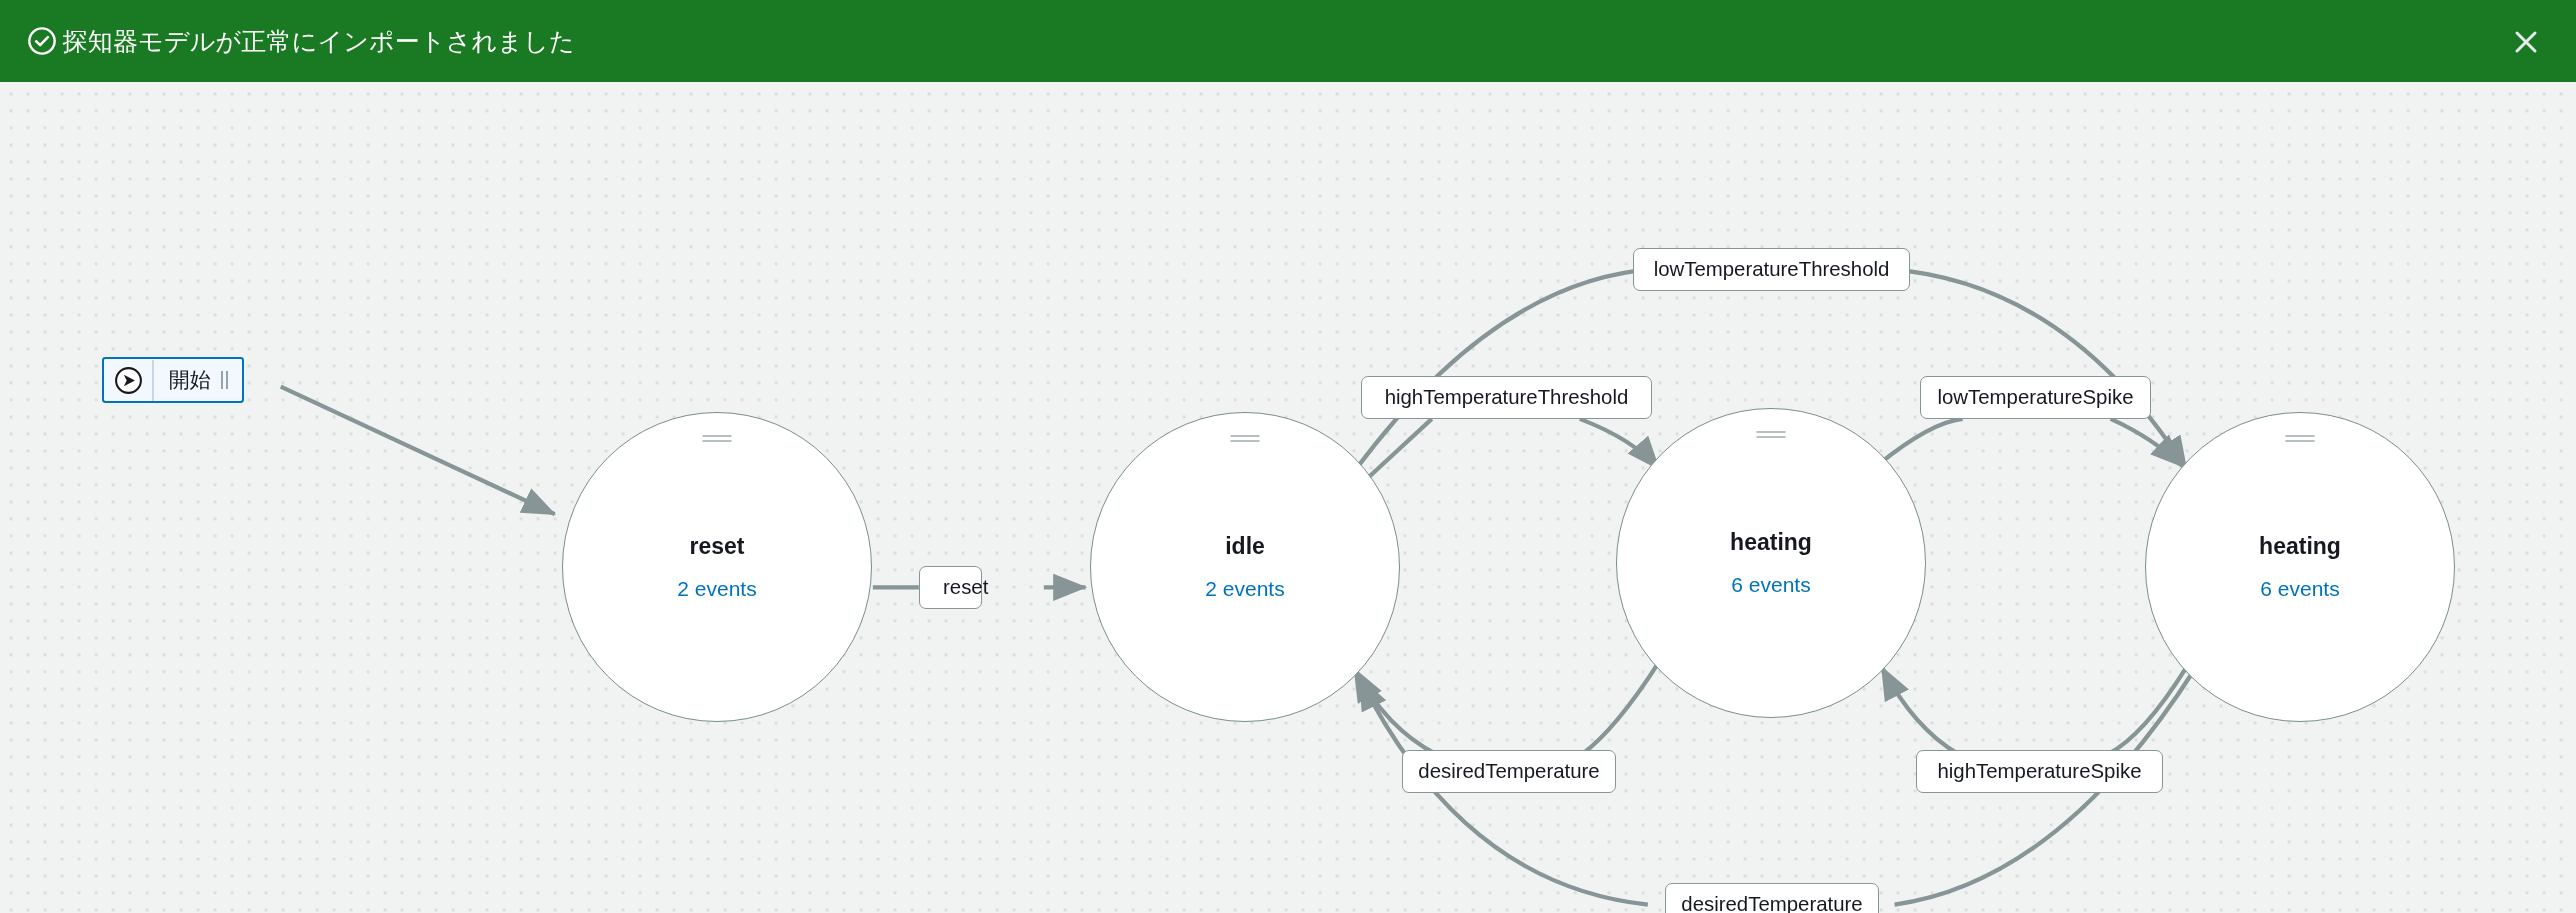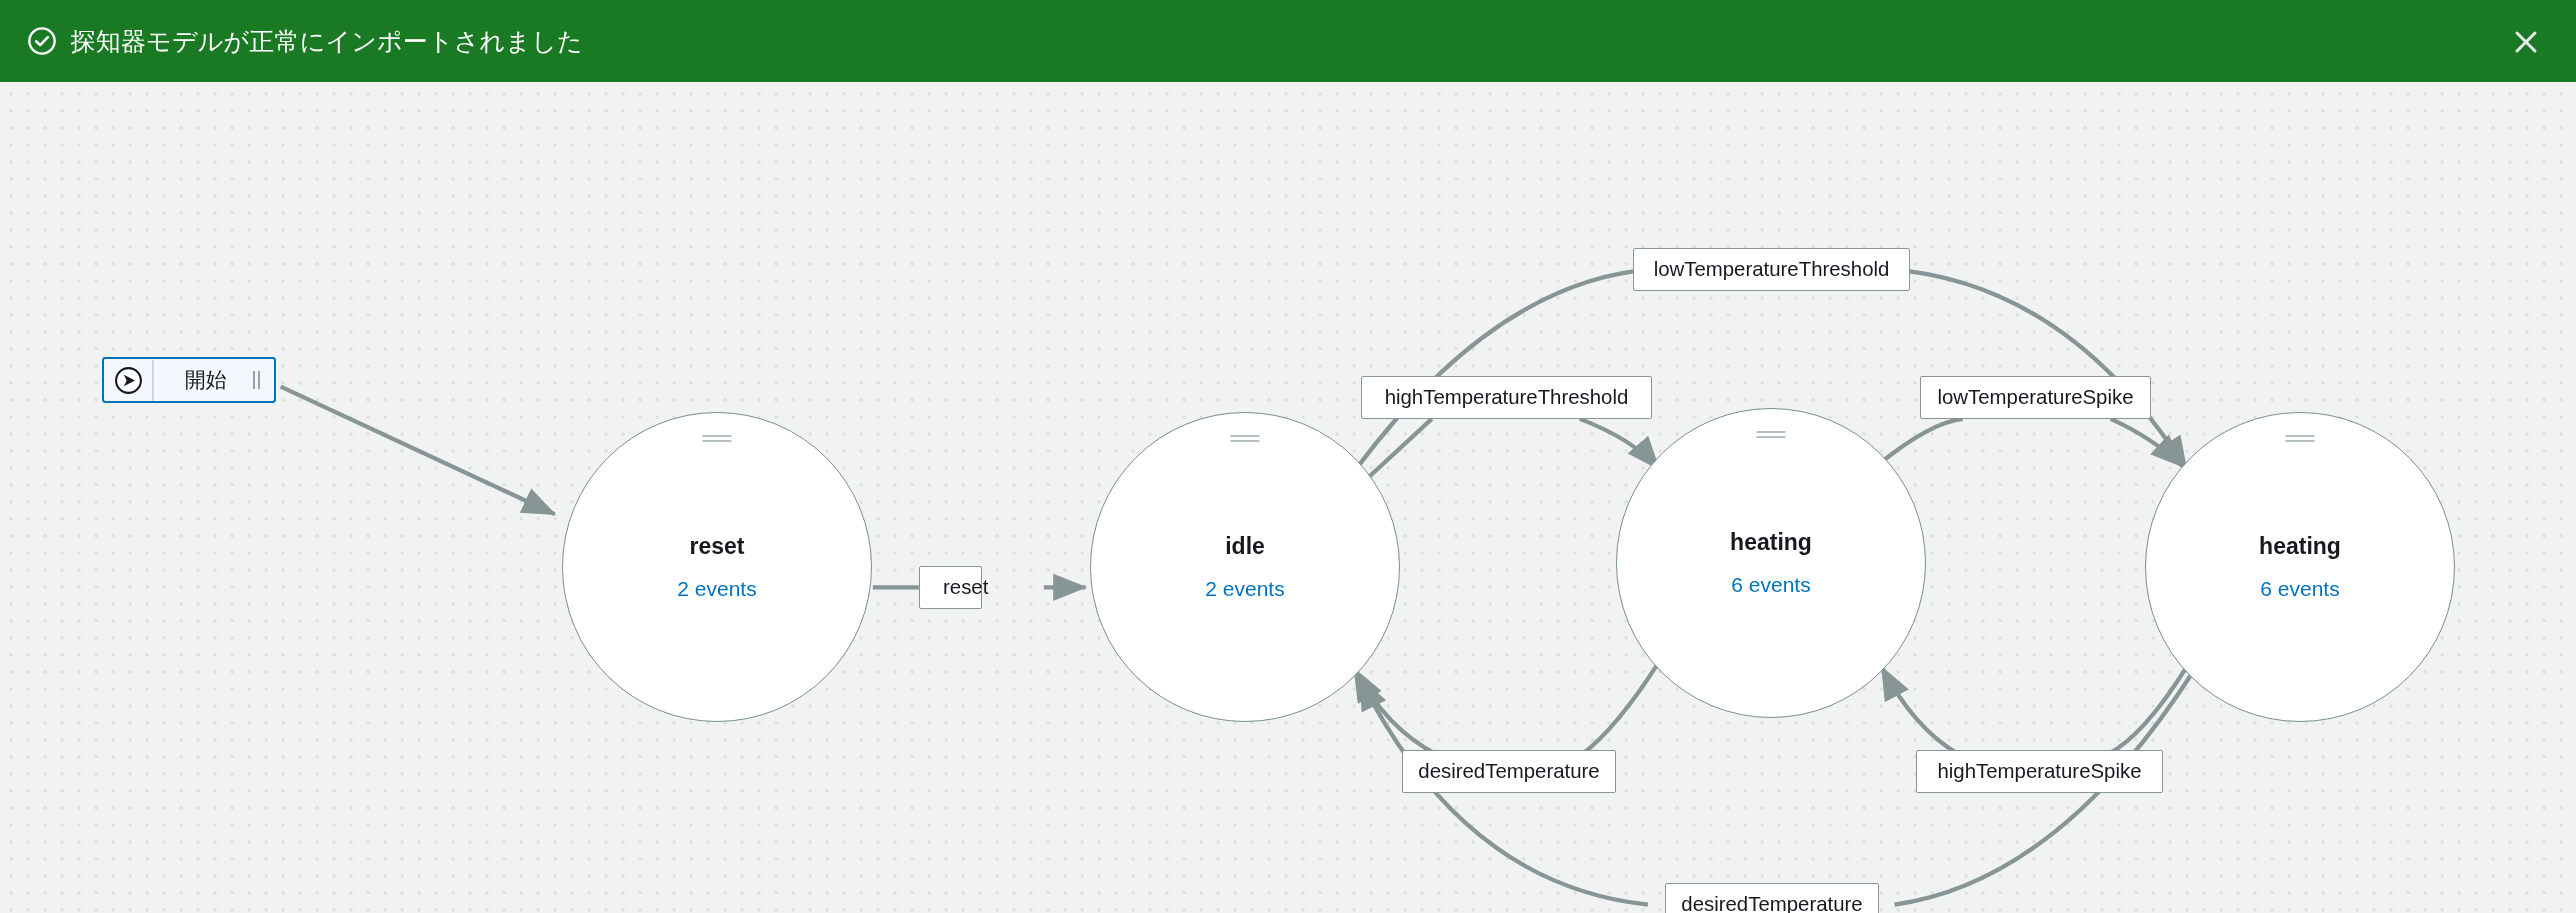--- a/index.html
+++ b/index.html
@@ -27,21 +27,21 @@
     align-items: center;
   }
   #flash-icon {
     margin-left: 25.5px;
     width: 32px;
     height: 32px;
     flex: 0 0 auto;
     display: block;
   }
   #flash-text {
-    margin-left: 13px;
+    margin-left: 5px;
     color: #ffffff;
     font-size: 25px;
     line-height: 1;
     letter-spacing: 0.2px;
     white-space: nowrap;
   }
   #flash-close {
     position: absolute;
     right: 32px;
     top: 24px;
@@ -72,21 +72,21 @@
     width: 2576px;
     height: 832px;
     pointer-events: none;
   }
 
   
   #start-button {
     position: absolute;
     left: 102px;
     top: 275px;
-    width: 174px;
+    width: 142px;
     height: 46px;
     box-sizing: border-box;
     background: #f2f8fd;
     border: 2.6px solid #0073bb;
     border-radius: 3.4px;
     display: flex;
     align-items: center;
     cursor: pointer;
   }
   #start-button .play-wrap {
@@ -168,21 +168,21 @@
     line-height: 1.2;
     cursor: pointer;
   }
 
   
   .edge-label {
     position: absolute;
     box-sizing: border-box;
     background: #ffffff;
     border: 1.7px solid #879596;
-    border-radius: 2px;
+    border-radius: 7px;
     height: 43px;
     display: flex;
     align-items: center;
     justify-content: center;
     padding: 0 13.6px;
     font-size: 20.4px;
     color: #16191f;
     white-space: nowrap;
     cursor: pointer;
   }

